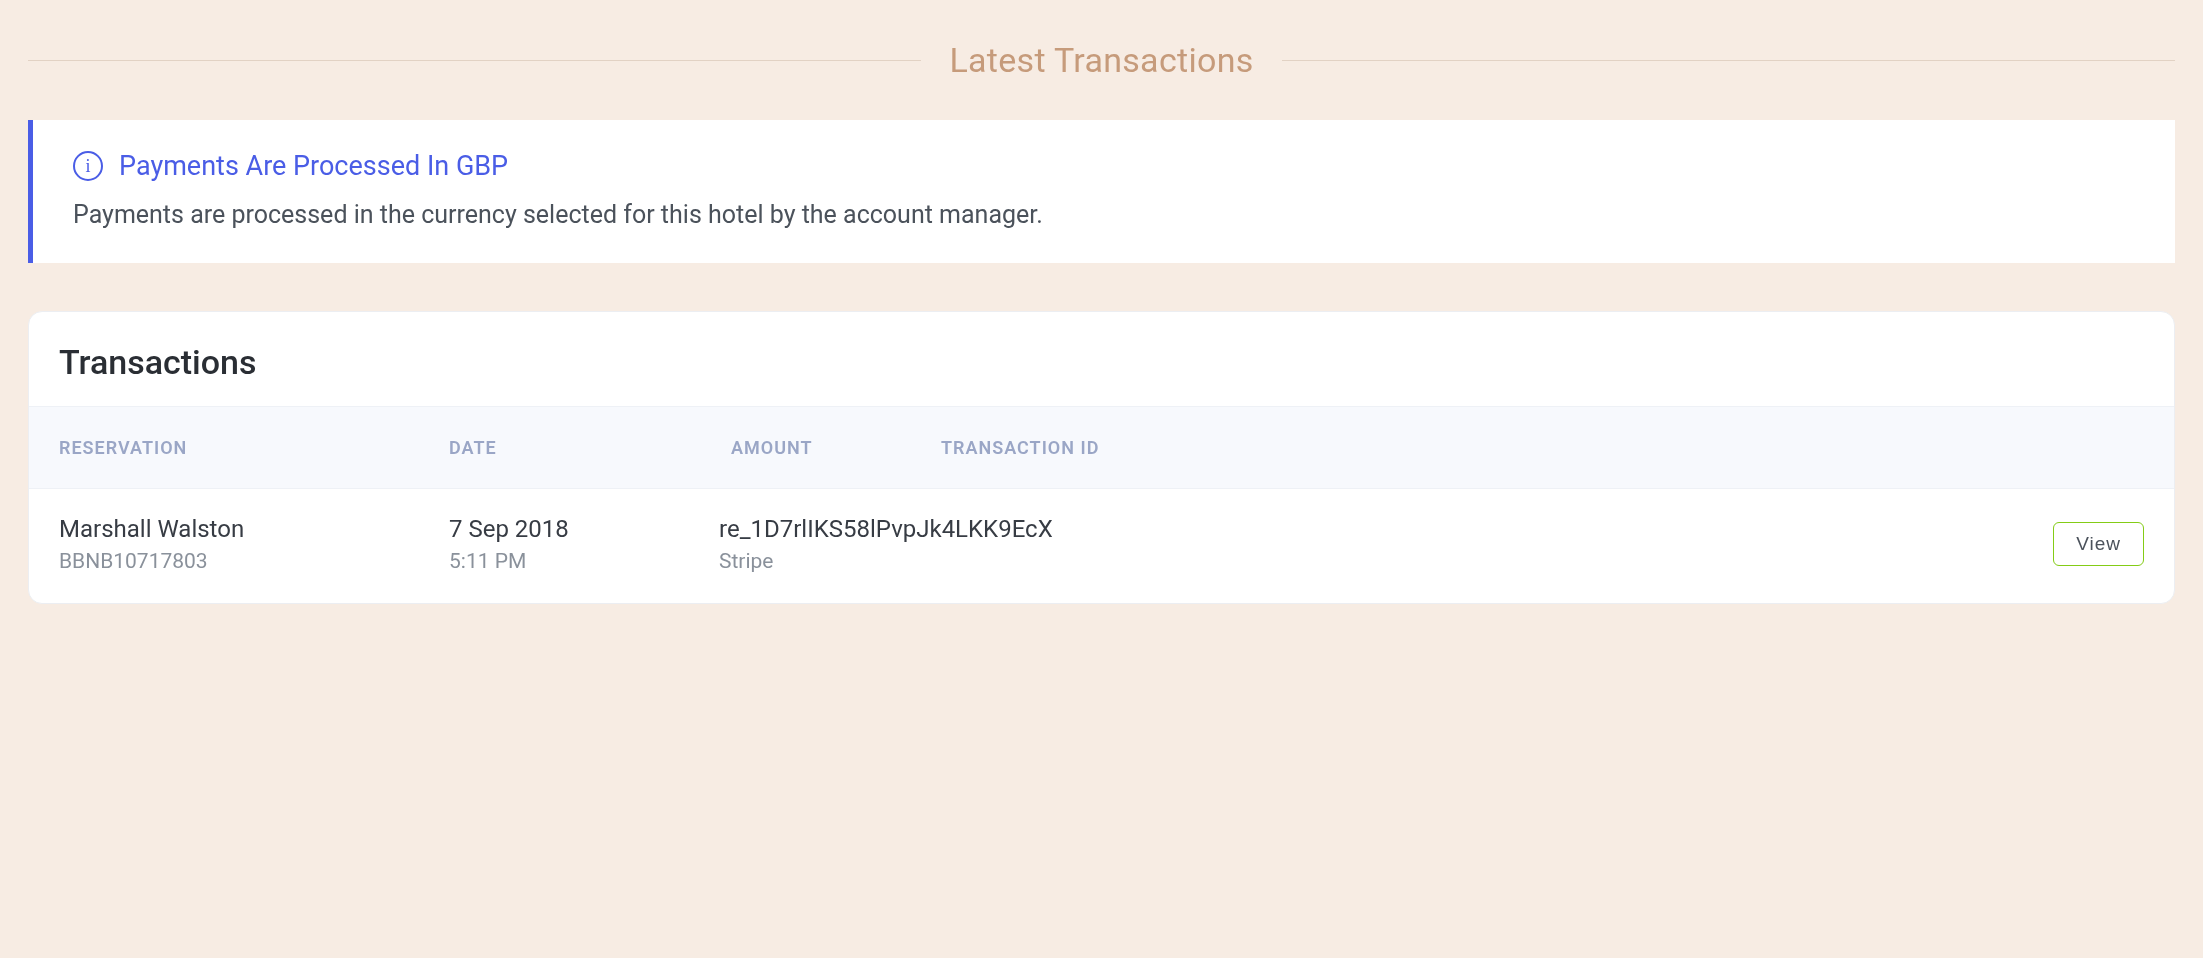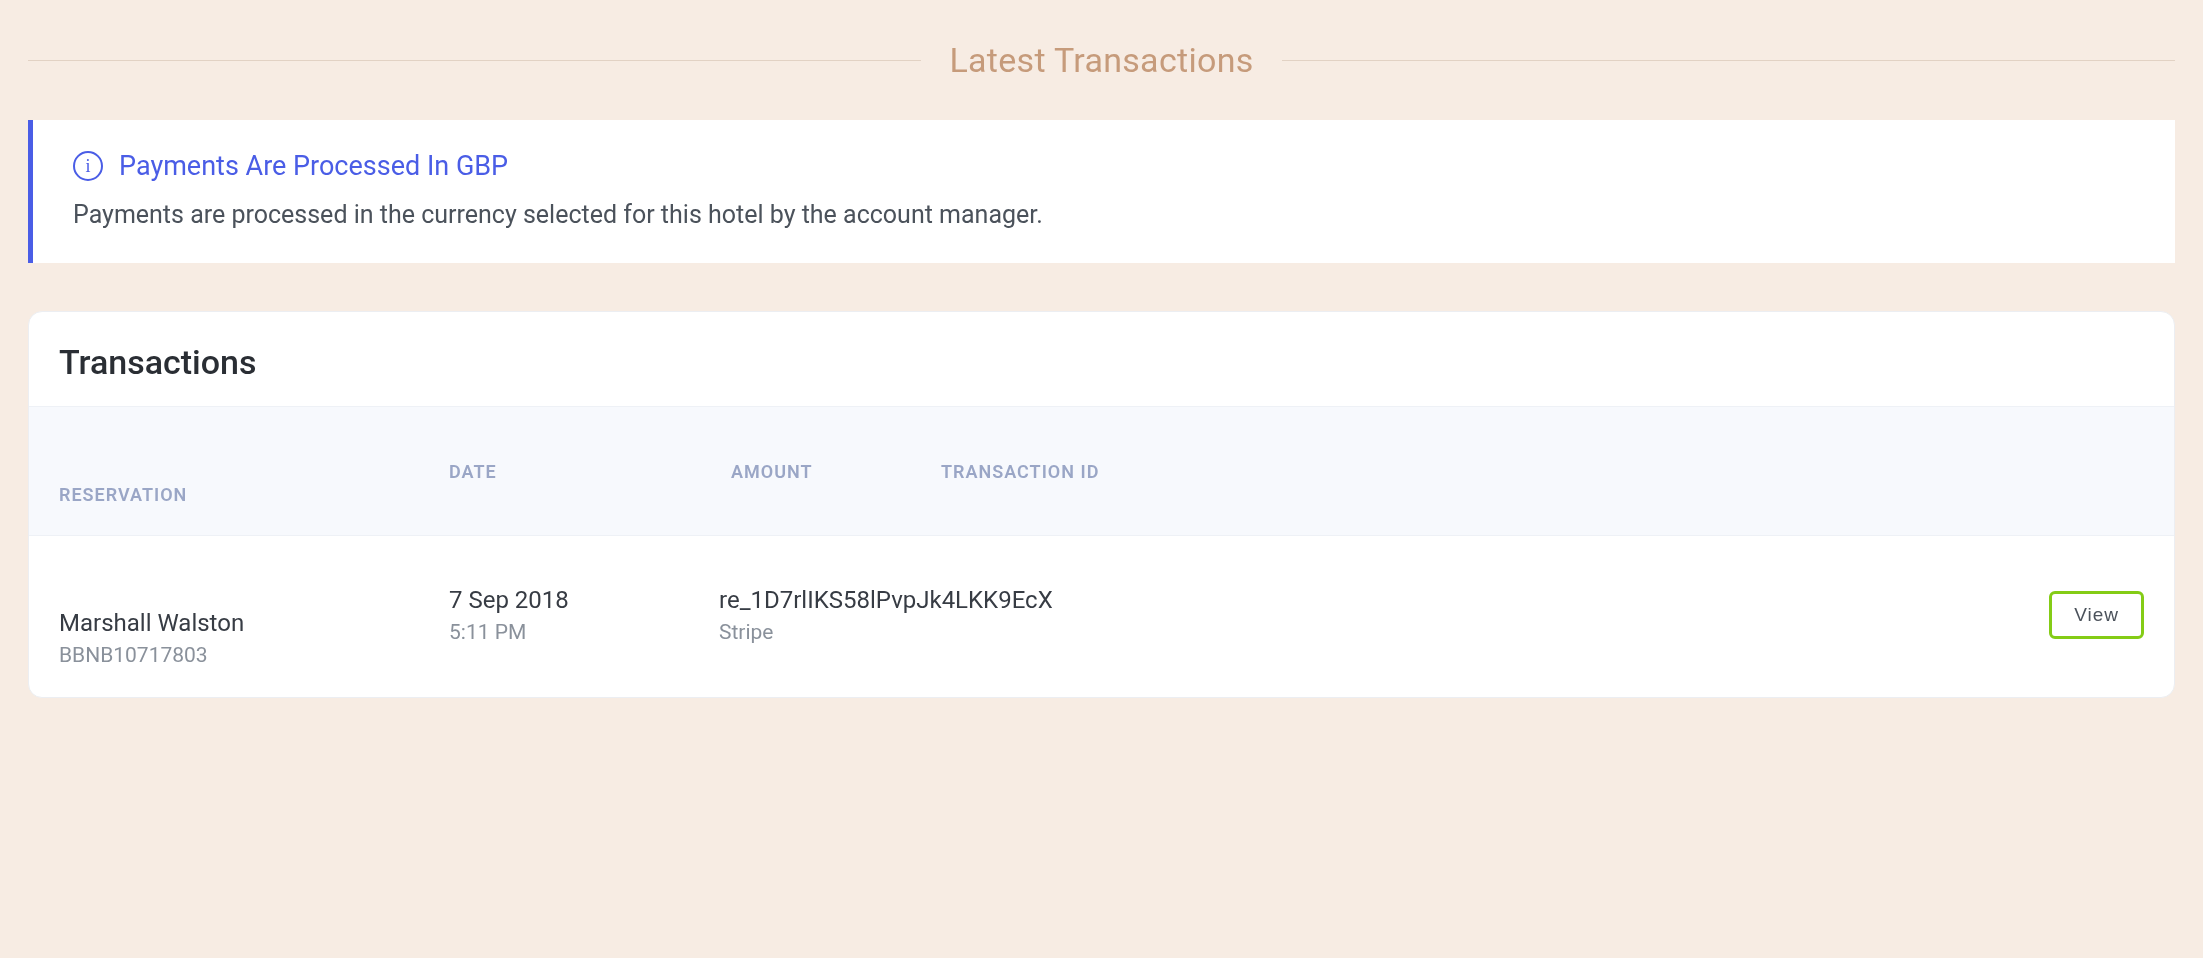--- a/index.html
+++ b/index.html
@@ -84,21 +84,21 @@
     border-bottom: 1px solid #eef1f6;
     padding: 30px 30px;
     gap: 20px;
   }
   .th {
     color: #9aa6c6;
     font-size: 18px;
     font-weight: 600;
     letter-spacing: 1px;
   }
-  .col-res   { flex: 0 0 370px; margin-top: 47px; }
+  .col-res   { flex: 0 0 370px; }
   .col-date  { flex: 0 0 250px; }
   .col-amt   { flex: 0 0 190px; margin-left: 12px; }
   .col-tx    { flex: 1; }
   .col-act   { flex: 0 0 120px; text-align: right; }
 
   .table-row {
     display: flex;
     align-items: center;
     padding: 26px 30px 30px 30px;
     gap: 20px;
@@ -120,21 +120,21 @@
     color: #e6a917;
     font-weight: 600;
     font-size: 21px;
     padding: 4px 12px;
     border-radius: 5px;
     margin-bottom: 8px;
     letter-spacing: 0.5px;
   }
   .view-btn {
     background: #ffffff;
-    border: 3px solid #84cc16;
+    border: 1px solid #84cc16;
     color: #4b525b;
     font-size: 19px;
     padding: 10px 22px;
     border-radius: 6px;
     cursor: pointer;
     letter-spacing: 1px;
   }
 </style>
 </head>
 <body>

